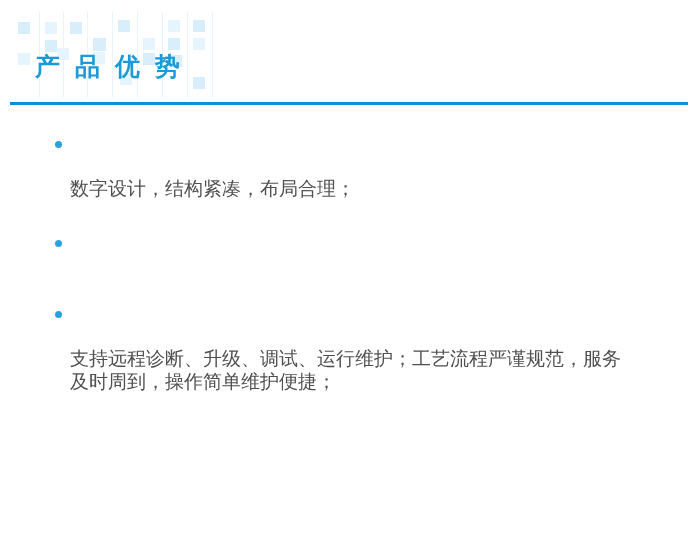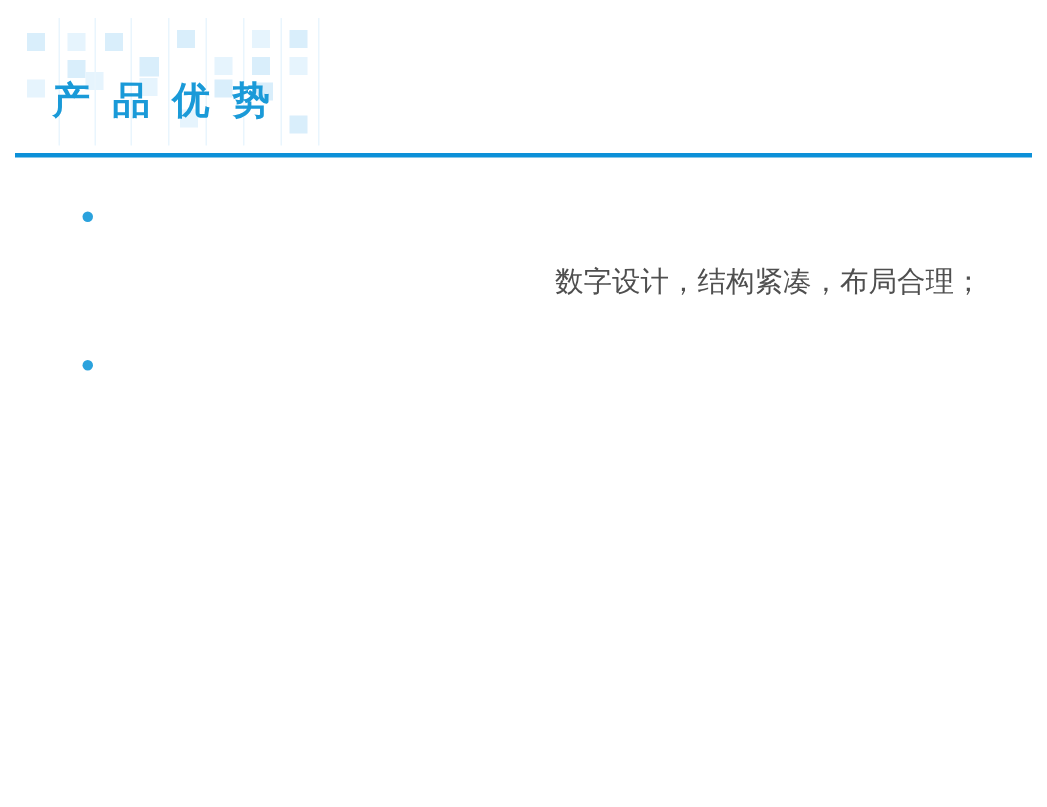--- a/index.html
+++ b/index.html
@@ -51,21 +51,21 @@
   }
   .adv-list li {
     position: relative;
     padding-left: 15px;
     margin-bottom: 25px;
     font-size: 19px;
     line-height: 23px;
     color: #4f4f4f;
     white-space: pre-line;
   }
-  .adv-list li:first-child { margin-bottom: 30px; text-align: right; }
+  .adv-list li:first-child { margin-bottom: 30px; }
   .dot {
     position: absolute;
     left: 0;
     top: 10px;
     width: 7px;
     height: 7px;
     border-radius: 50%;
     background: #2ba2dd;
   }
 </style>
@@ -108,18 +108,23 @@
   <div class="rule top"></div>
 
   <ul class="adv-list">
     <li>
       <span class="dot"></span>
       <span>数字设计，结构紧凑，布局合理；</span>
     </li>
     <li>
       <span class="dot"></span>
     </li>
+    <li>
+      <span class="dot"></span>
+      <span>支持远程诊断、升级、调试、运行维护；工艺流程严谨规范，服务
+及时周到，操作简单维护便捷；</span>
+    </li>
 
   </ul>
 
   <div class="rule bottom"></div>
 
 </div>
 
 </body></html>

